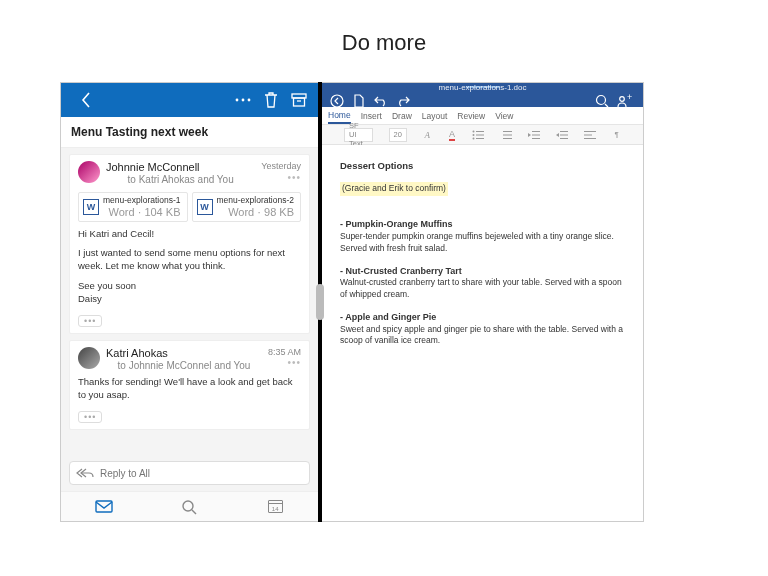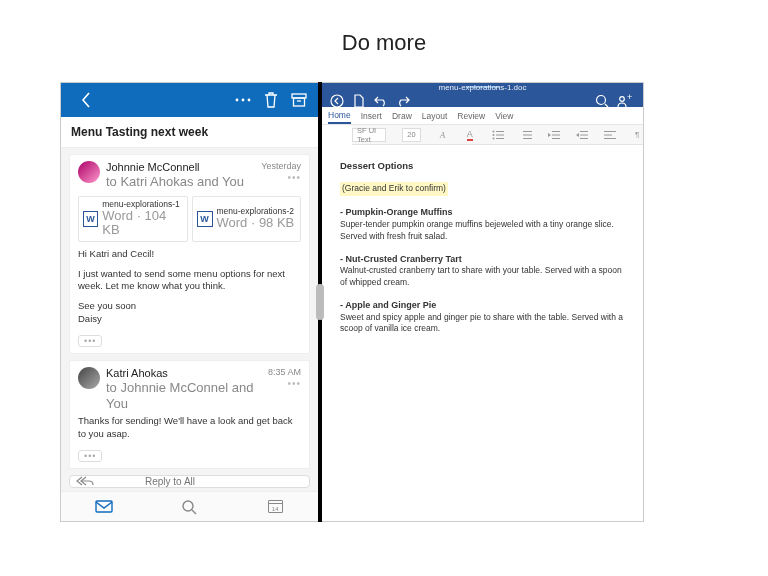--- a/index.html
+++ b/index.html
@@ -20,61 +20,61 @@
   .ol-hicon { width:22px; height:22px; display:flex; align-items:center; justify-content:center; margin-left:6px; }
   .ol-body { flex:1; overflow:hidden; background:#f4f4f4; display:flex; flex-direction:column; }
   .ol-subject { background:#fff; padding:8px 10px; font-size:12px; font-weight:600; color:#222; border-bottom:1px solid #eee; }
   .msg { background:#fff; margin:6px 8px 0; border:1px solid #eee; border-radius:2px; padding:6px 8px; font-size:10px; color:#333; }
   .msg-head { display:flex; align-items:flex-start; gap:6px; }
   .avatar { width:22px; height:22px; border-radius:50%; flex:0 0 auto; }
   .av1 { background: linear-gradient(135deg,#a06,#f9c); }
   .av2 { background: linear-gradient(135deg,#444,#aaa); }
   .msg-names { flex:1; line-height:1.2; }
   .msg-from { font-size:11px; color:#222; }
-  .msg-to { font-size:13px; color:#888; }
+  .msg-to { font-size:10px; color:#888;text-align:center; }
   .msg-meta { text-align:right; line-height:1.2; }
   .msg-time { font-size:9px; color:#888; }
   .msg-more { font-size:10px; color:#bbb; letter-spacing:1px; }
   .attaches { display:flex; gap:4px; margin:6px 0; }
   .attach { flex:1; border:1px solid #e5e5e5; border-radius:2px; padding:3px 4px; display:flex; gap:4px; align-items:center; }
   .wicon { width:16px; height:16px; background:#fff; border:1px solid #2b579a; color:#2b579a; font-size:9px; font-weight:700; display:flex; align-items:center; justify-content:center; }
   .attach-text { line-height:1.1; }
   .attach-name { font-size:8.5px; color:#333; }
-  .attach-sub { font-size:13px; color:#999; }
+  .attach-sub { font-size:11px; color:#999;text-align:right; }
   .msg-body { font-size:9.5px; line-height:1.35; color:#333; margin-top:4px; }
   .msg-body p { margin-bottom:7px; }
   .ellipsis-chip { display:inline-block; border:1px solid #ddd; border-radius:3px; padding:0 5px; color:#aaa; font-size:9px; letter-spacing:1px; margin-top:2px; }
-  .reply-bar { margin:6px 8px; display:flex; align-items:center; border:1px solid #ddd; border-radius:4px; background:#fff; height:24px;gap:45px; }
+  .reply-bar { margin:6px 8px; display:flex; align-items:center; border:1px solid #ddd; border-radius:4px; background:#fff; height:24px; }
   .reply-icon { width:30px; display:flex; align-items:center; justify-content:center; color:#888; font-size:11px; }
   .reply-input { flex:1; border:none; outline:none; font-size:10px; color:#777; background:transparent; }
   .ol-footer { height:30px; display:flex; align-items:center; justify-content:space-around; border-top:1px solid #eee; background:#fafafa; }
   .ol-fitem { width:22px; height:20px; display:flex; align-items:center; justify-content:center; color:#888; }
   .ol-fitem.active { color:#0f6cbd; }
   .cal-box { width:15px; height:13px; border:1.4px solid currentColor; border-radius:1px; position:relative; font-size:6px; display:flex; align-items:flex-end; justify-content:center; padding-bottom:0.5px; }
   .cal-box::before { content:""; position:absolute; top:1.5px; left:0; right:0; height:1px; background:currentColor; }
 
   
   .wd-header { background:#2b579a; height:24px; color:#fff; display:flex; flex-direction:column; }
   .wd-title-row { height:16px; display:flex; align-items:center; justify-content:center; position:relative; }
   .wd-title { font-size:8px; opacity:.9; }
   .wd-title-line { position:absolute; top:3px; background:#6fa0d8; height:2px; width:34px; border-radius:1px; }
   .wd-tool-row { flex:1; display:flex; align-items:center; padding:0 6px; }
   .wd-ticon { width:18px; height:18px; display:flex; align-items:center; justify-content:center; margin-right:4px; }
   .wd-tool-spacer { flex:1; }
   .wd-ribbon-tabs { height:18px; background:#fff; display:flex; align-items:center; border-bottom:1px solid #e5e5e5; padding-left:6px; gap:10px; }
   .wd-tab { font-size:8.5px; color:#666; padding:2px 0; }
   .wd-tab.active { color:#2b579a; border-bottom:2px solid #2b579a; font-weight:500; }
-  .wd-ribbon { height:20px; background:#f7f7f7; border-bottom:1px solid #e3e3e3; display:flex; align-items:center; padding:0 0; gap:16px;margin-left:30px; }
+  .wd-ribbon { height:20px; background:#f7f7f7; border-bottom:1px solid #e3e3e3; display:flex; align-items:center; padding:0 22px; gap:16px; }
   .r-box { border:1px solid #ddd; background:#fff; height:14px; display:flex; align-items:center; padding:0 4px; font-size:7.5px; color:#888; }
   .r-font { width:44px; }
   .r-size { width:20px; justify-content:center; }
   .r-icon { width:16px; height:14px; display:flex; align-items:center; justify-content:center; color:#999; font-size:9px; }
   .wd-canvas { flex:1; background:#fff; overflow:hidden; padding:14px 18px; font-size:9px; color:#333; line-height:1.4; }
   .wd-h { font-weight:700; font-size:9.5px; margin-bottom:10px; }
-  .wd-hl { background:#fff8c5; display:inline-block; padding:1px 2px; font-size:8.5px; margin-bottom:10px; }
+  .wd-hl { background:#fff8c5; display:inline-block; padding:1px 2px; font-size:8.5px; margin-bottom:22px; }
   .wd-item { margin-bottom:10px; }
   .wd-item-t { font-weight:700; font-size:9px; }
   .wd-item-d { font-size:8.5px; color:#333; }
   svg { display:block; }
 </style>
 </head>
 <body>
 
 <div class="stage">
   <div class="heading">Do more</div>

